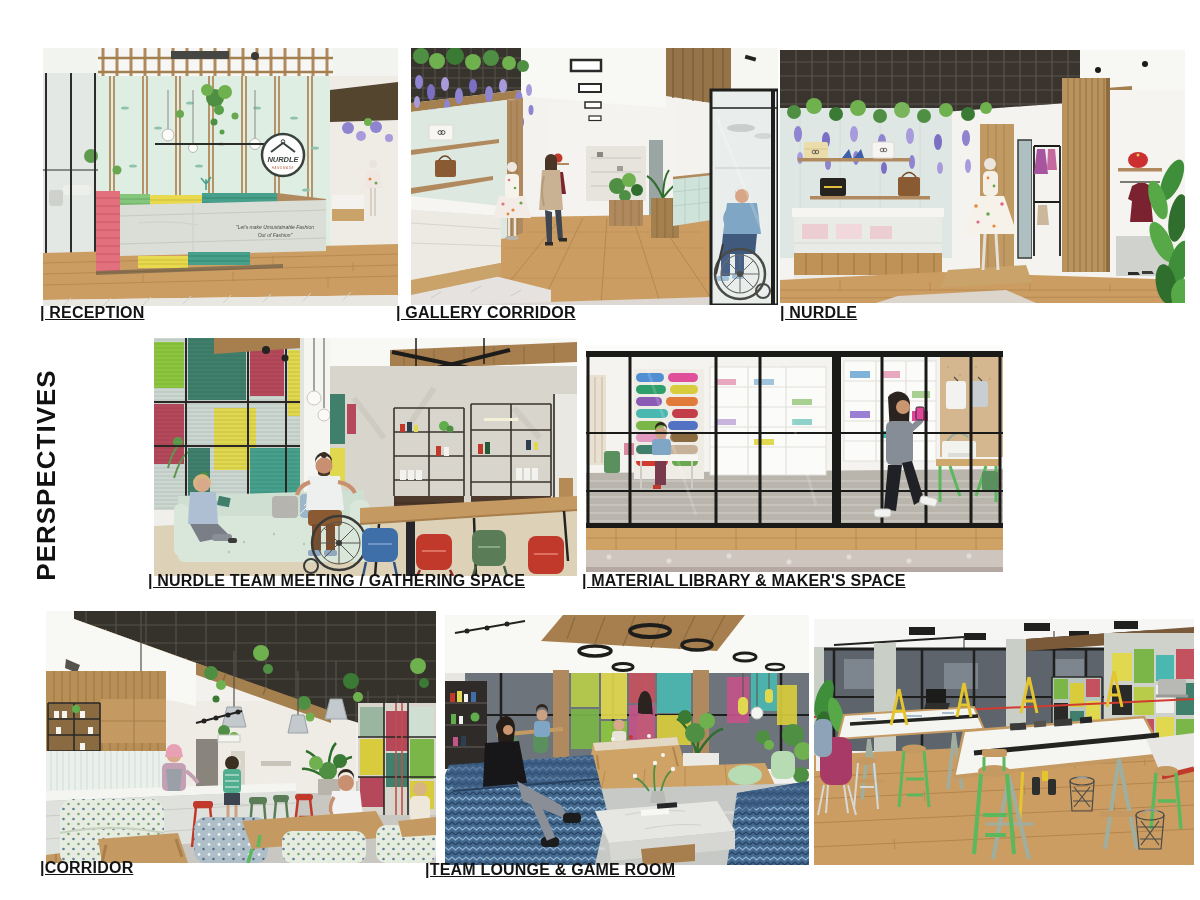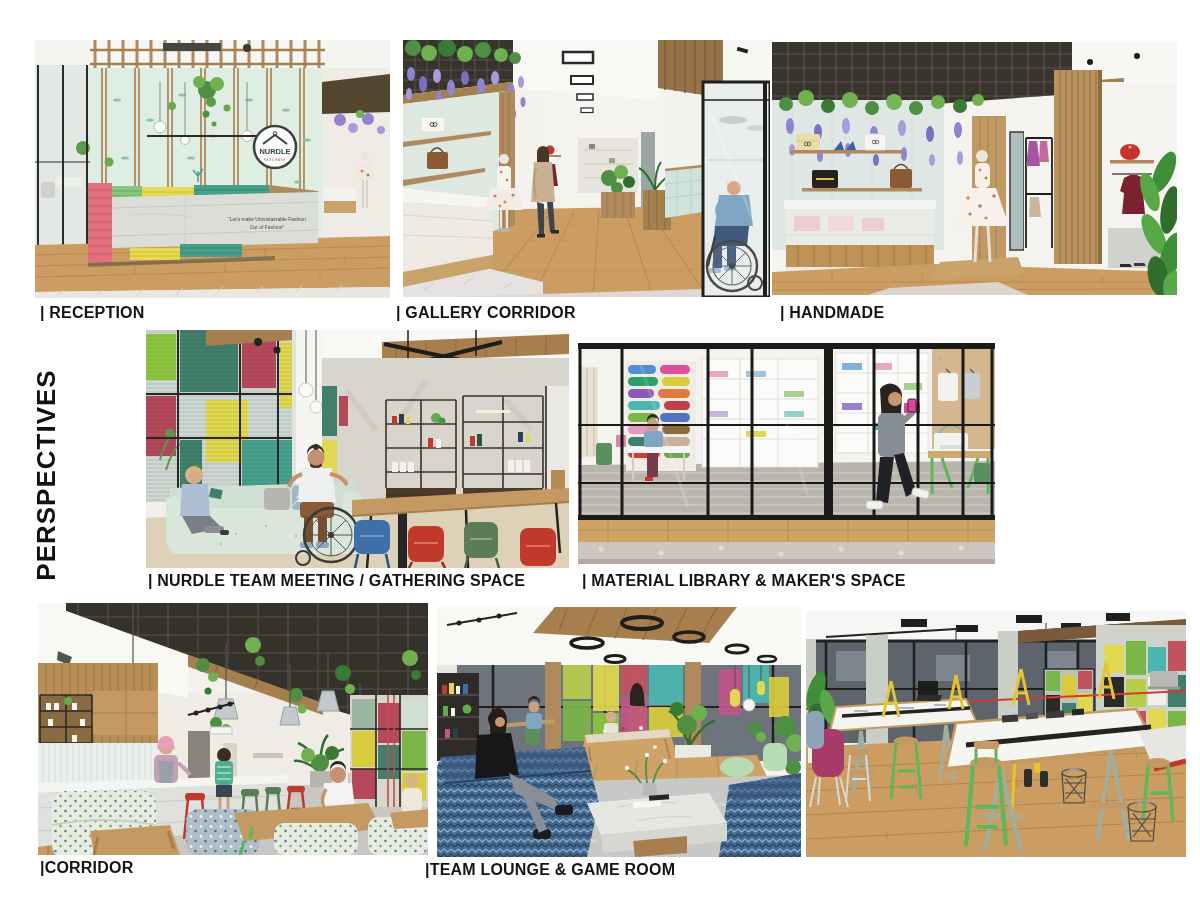--- a/index.html
+++ b/index.html
@@ -1,21 +1,21 @@
 <!DOCTYPE html>
 <html><head>
 <meta charset="utf-8">
 <style>
   html,body{margin:0;padding:0;background:#ffffff;}
   .board{position:relative;width:1200px;height:900px;background:#ffffff;overflow:hidden;
          font-family:"Liberation Sans",sans-serif;}
-  .panel{position:absolute;margin:0;padding:0;}
+  .panel{position:absolute;margin:8px;padding:0;font-style:italic;}
   .panel svg{display:block;width:100%;height:100%;}
   .panel-label{position:absolute;font-weight:bold;font-size:16px;letter-spacing:.2px;
-               color:#141414;white-space:nowrap;transform-origin:left top;}
+               color:#141414;white-space:nowrap;transform-origin:left top;text-decoration:underline;}
   .vtitle{position:absolute;left:-60px;top:456px;width:212px;height:38px;
           transform:rotate(-90deg);font-weight:bold;font-size:26px;letter-spacing:1px;
           color:#111;text-align:center;line-height:38px;}
   text{font-family:"Liberation Sans",sans-serif;}
 </style>
 </head>
 <body>
 
 <div class="board">
 
@@ -431,21 +431,21 @@
         <ellipse cx="392" cy="130" rx="9" ry="22" fill="#3f8f3a" transform="rotate(24 392 130)"></ellipse>
         <ellipse cx="378" cy="150" rx="8" ry="20" fill="#57a948" transform="rotate(-18 378 150)"></ellipse>
         <ellipse cx="398" cy="168" rx="9" ry="24" fill="#2f6e2c" transform="rotate(10 398 168)"></ellipse>
         <ellipse cx="382" cy="192" rx="9" ry="22" fill="#57a948" transform="rotate(-26 382 192)"></ellipse>
         <ellipse cx="399" cy="214" rx="10" ry="24" fill="#3f8f3a" transform="rotate(16 399 214)"></ellipse>
         <ellipse cx="386" cy="234" rx="10" ry="20" fill="#2f6e2c" transform="rotate(-10 386 234)"></ellipse>
         <ellipse cx="403" cy="245" rx="12" ry="16" fill="#57a948"></ellipse>
       </g>
     </svg>
   </figure>
-  <div class="panel-label" style="left:780px;top:304px">| HANDMADE</div>
+  <div class="panel-label" style="left:780px;top:304px">| NURDLE</div>
 
   <figure class="panel" style="left:146px;top:330px;width:423px;height:238px">
     <svg viewBox="0 0 423 238" preserveAspectRatio="none">
       <defs>
         <pattern id="mt-mesh" width="4" height="4" patternUnits="userSpaceOnUse">
           <path d="M0,2 H4" stroke="rgba(0,0,0,0.10)" stroke-width="1"></path>
         </pattern>
       </defs>
       <rect width="423" height="238" fill="#f0efec"></rect>
       <g>

